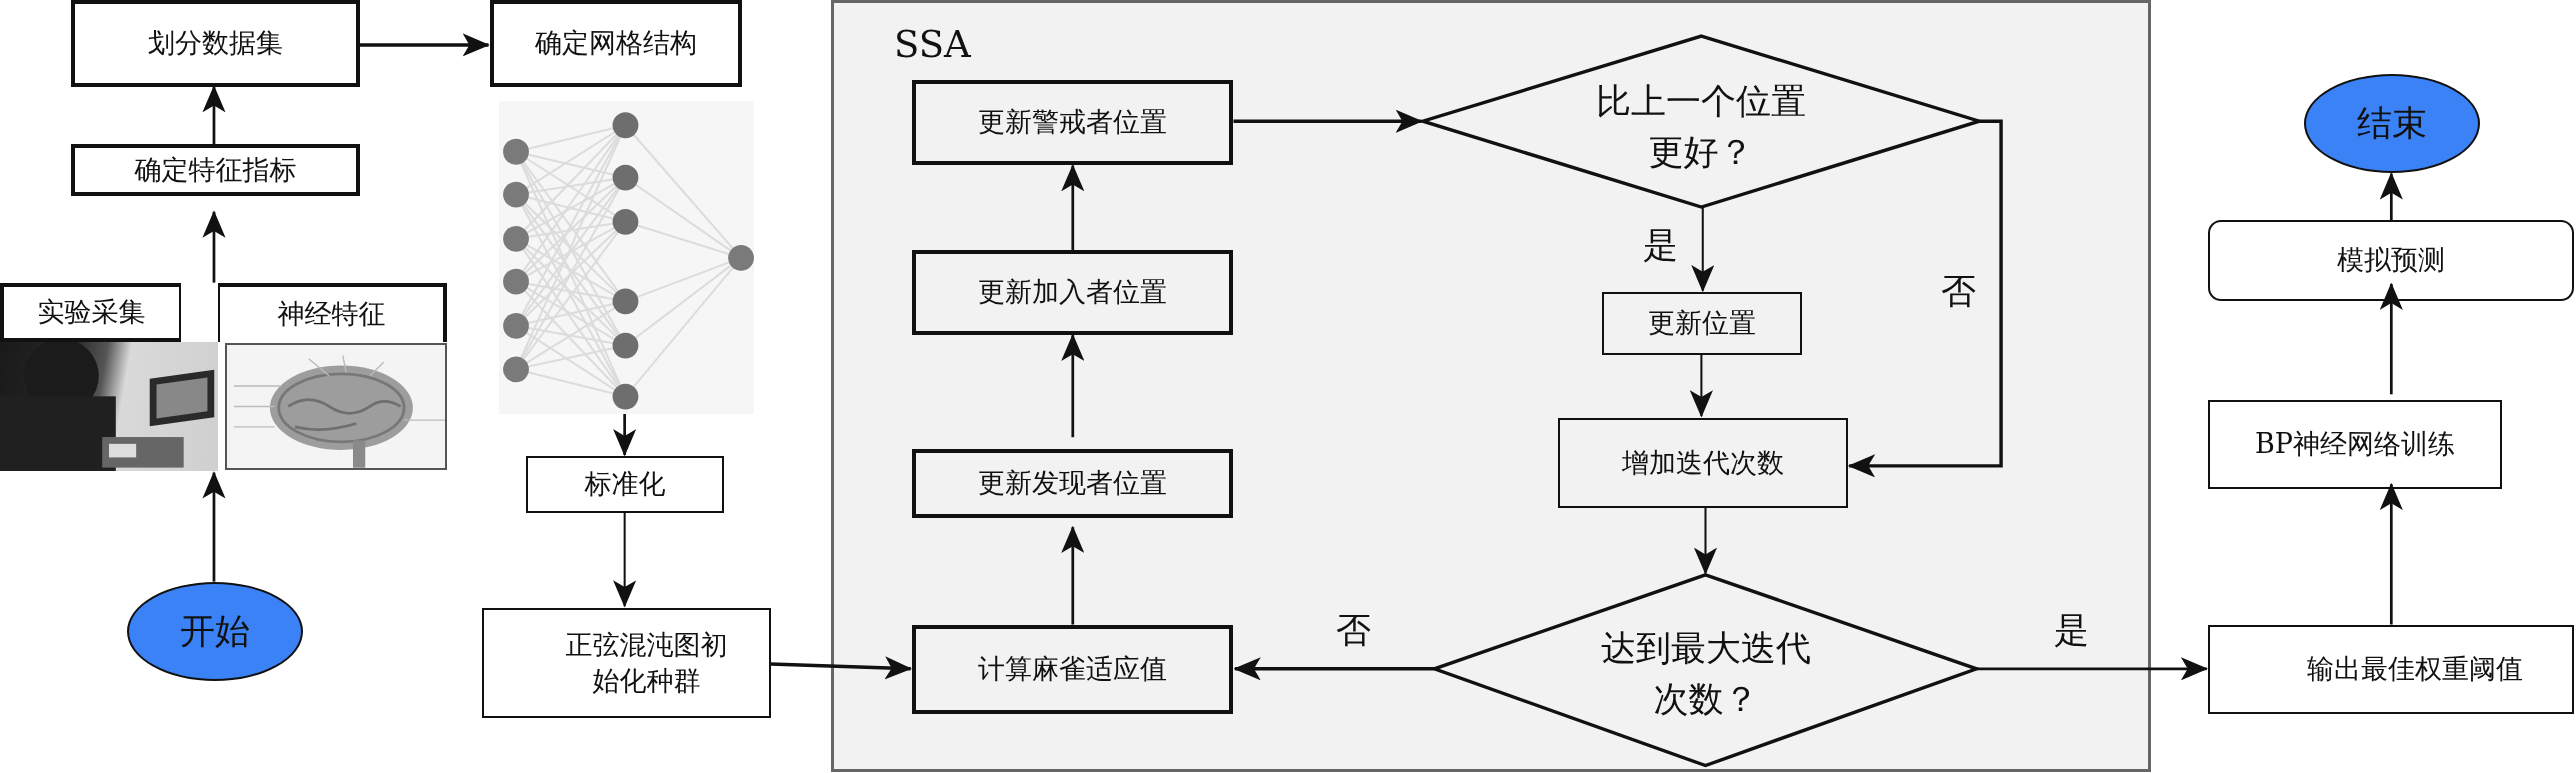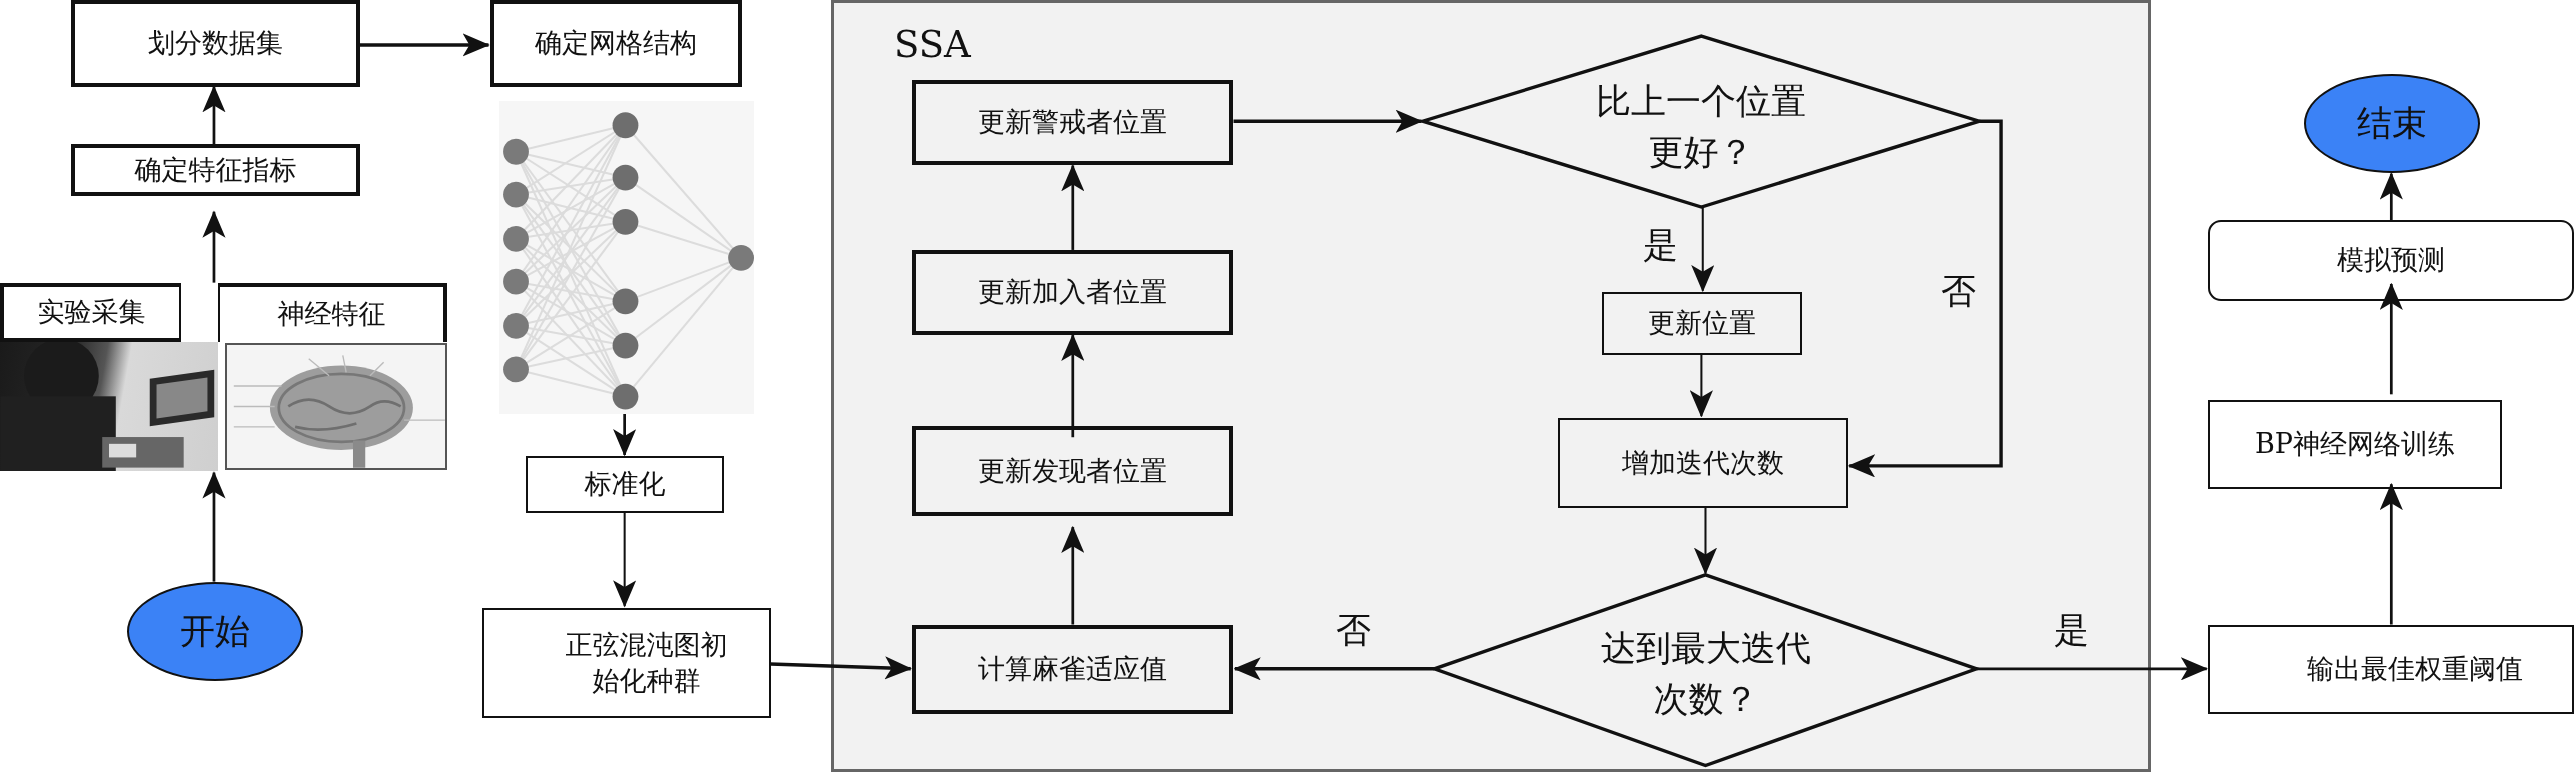--- a/index.html
+++ b/index.html
@@ -176,21 +176,21 @@
 </div>
 
 <div class="box thin" style="left:526px;top:456px;width:198px;height:57px;">标准化</div>
 <div class="box thin" style="left:482px;top:608px;width:289px;height:110px;flex-direction:column;padding-left:40px;">
   <span>正弦混沌图初</span>
   <span>始化种群</span>
 </div>
 
 <div class="box" style="left:912px;top:80px;width:321px;height:85px;">更新警戒者位置</div>
 <div class="box" style="left:912px;top:250px;width:321px;height:85px;">更新加入者位置</div>
-<div class="box" style="left:912px;top:426px;width:321px;height:90px;">更新发现者位置</div>
+<div class="box" style="left:912px;top:449px;width:321px;height:69px;">更新发现者位置</div>
 <div class="box" style="left:912px;top:625px;width:321px;height:89px;">计算麻雀适应值</div>
 
 <div class="diamond-text" style="left:1701px;top:127px;">
   <div>比上一个位置</div>
   <div>更好？</div>
 </div>
 <div class="label" style="left:1643px;top:228px;">是</div>
 <div class="label" style="left:1941px;top:274px;">否</div>
 
 <div class="box thin" style="left:1602px;top:292px;width:200px;height:63px;">更新位置</div>

